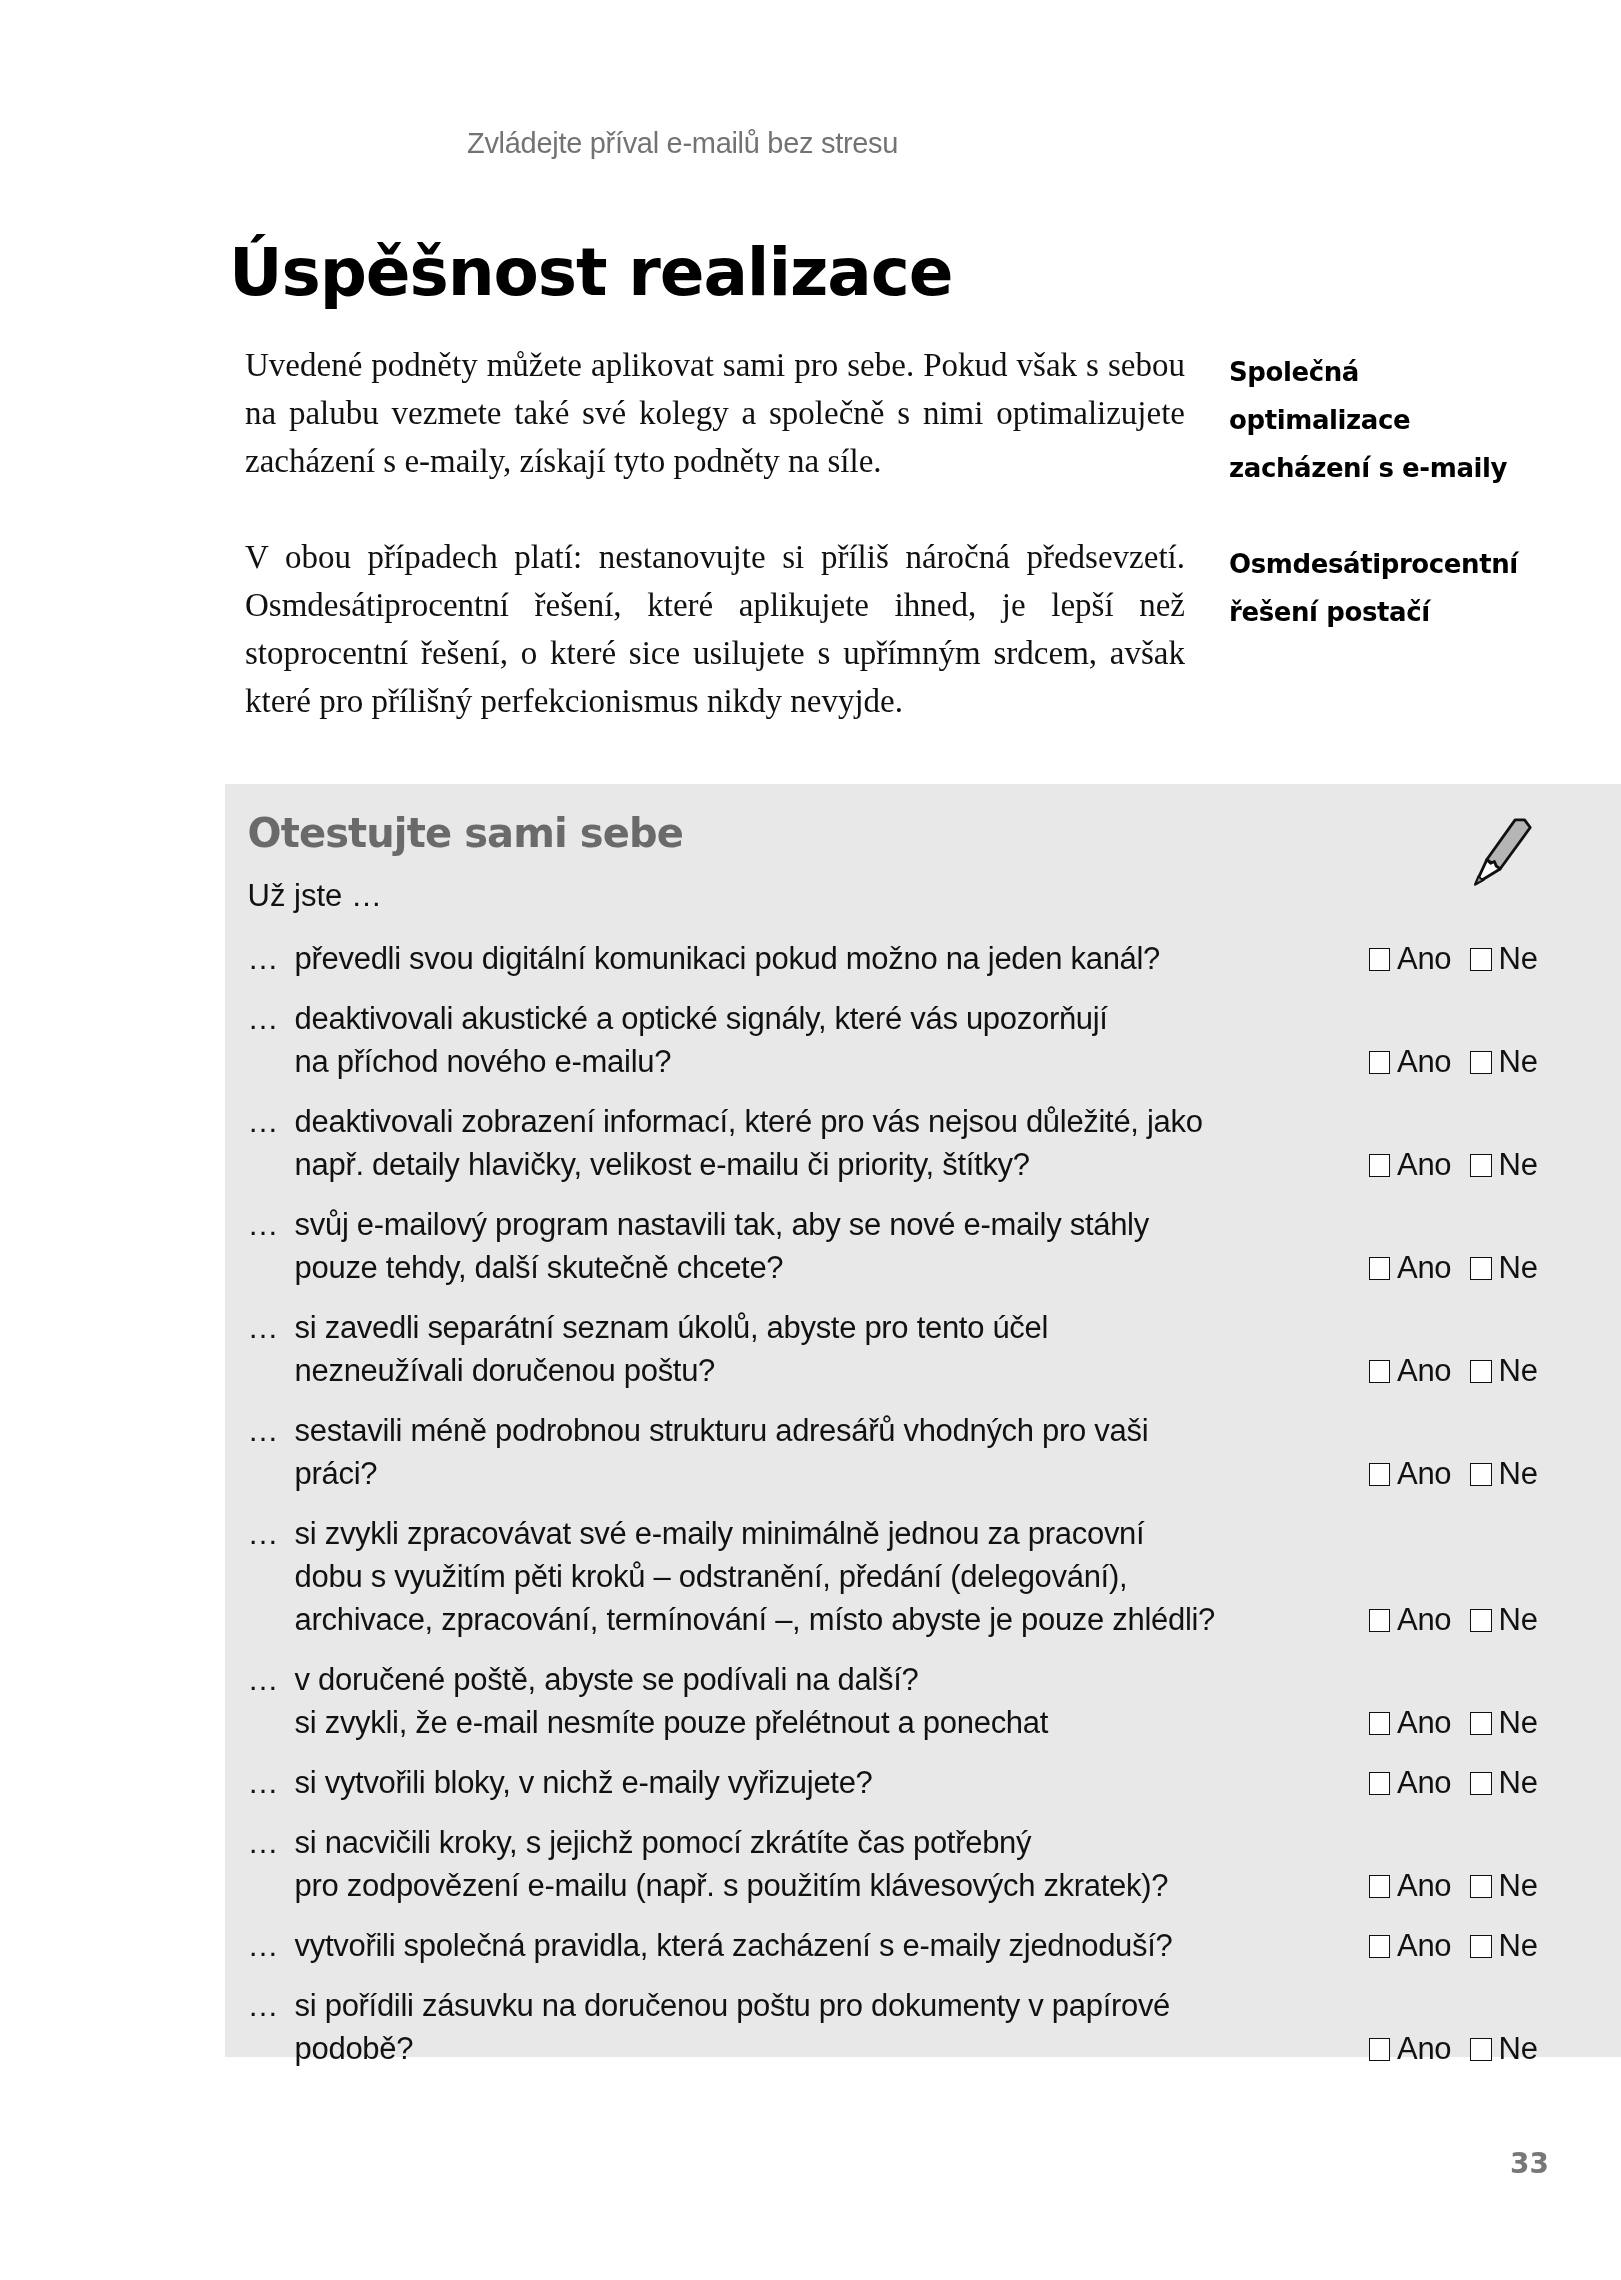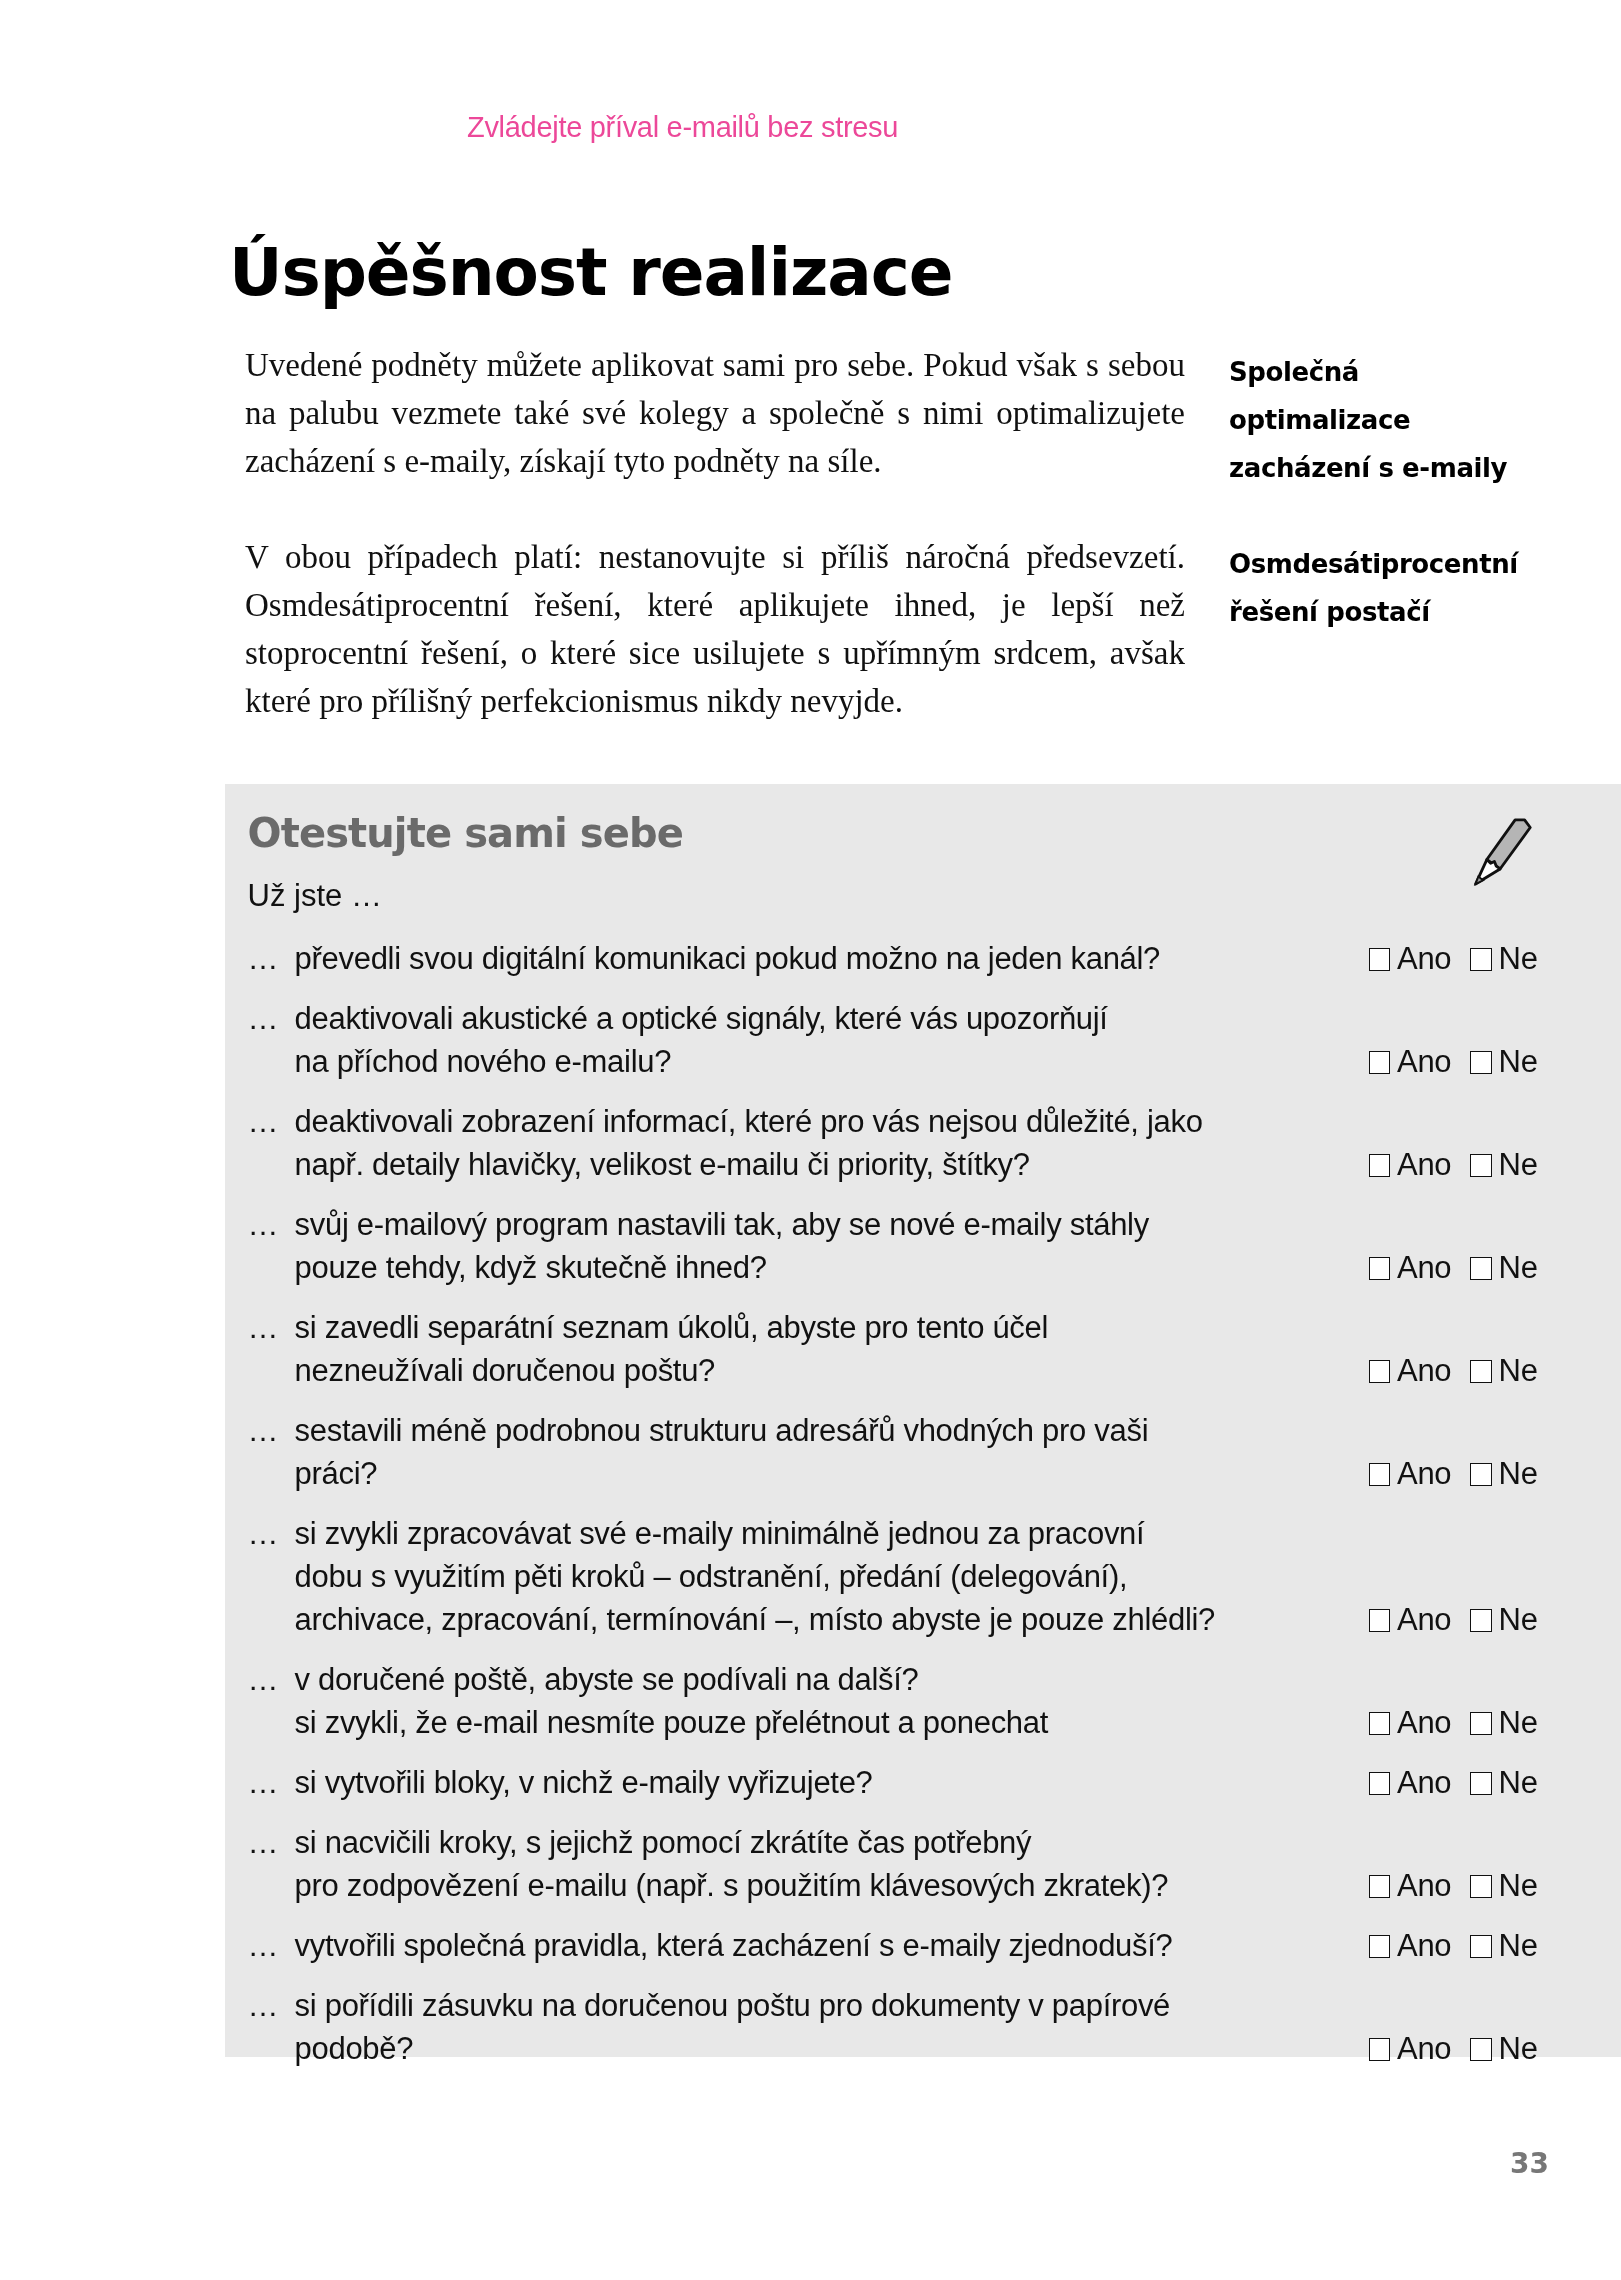--- a/index.html
+++ b/index.html
@@ -1,19 +1,19 @@
 <!DOCTYPE html>
 <html style="font-size:15px"><head>
 <meta charset="utf-8">
 <style>
   html, body { margin: 0; padding: 0; background: #ffffff; }
   body { width: 1621px; height: 2281px; position: relative; overflow: hidden; color: #111; }
   .running-head {
-    position: absolute; left: 467px; top: 111px;
-    font-family: "Liberation Sans", sans-serif; font-size: 29px; color: #ec4899;
+    position: absolute; left: 467px; top: 127px;
+    font-family: "Liberation Sans", sans-serif; font-size: 29px; color: #737373;
     letter-spacing: -0.3px;
   }
   .title {
     position: absolute; left: 229px; top: 234px;
     font-family: "DejaVu Sans", sans-serif; font-weight: bold; font-size: 66px; color: #000;
     letter-spacing: -1.1px; margin: 0;
   }
   .body-col {
     position: absolute; left: 229px; top: 341px; width: 956px;
     font-family: "Liberation Serif", serif; font-size: 33px; line-height: 48px; color: #111;
@@ -140,21 +140,21 @@
           <label class="opt">
             <span class="box"></span>
             <span>Ne</span>
           </label>
         </div>
       </div>
       <div class="q">
         <span class="ellipsis">…</span>
         <div class="text">
           <span>svůj e-mailový program nastavili tak, aby se nové e-maily stáhly</span>
-          <span>pouze tehdy, když skutečně ihned?</span>
+          <span>pouze tehdy, další skutečně chcete?</span>
         </div>
         <div class="answers">
           <label class="opt">
             <span class="box"></span>
             <span>Ano</span>
           </label>
           <label class="opt">
             <span class="box"></span>
             <span>Ne</span>
           </label>

